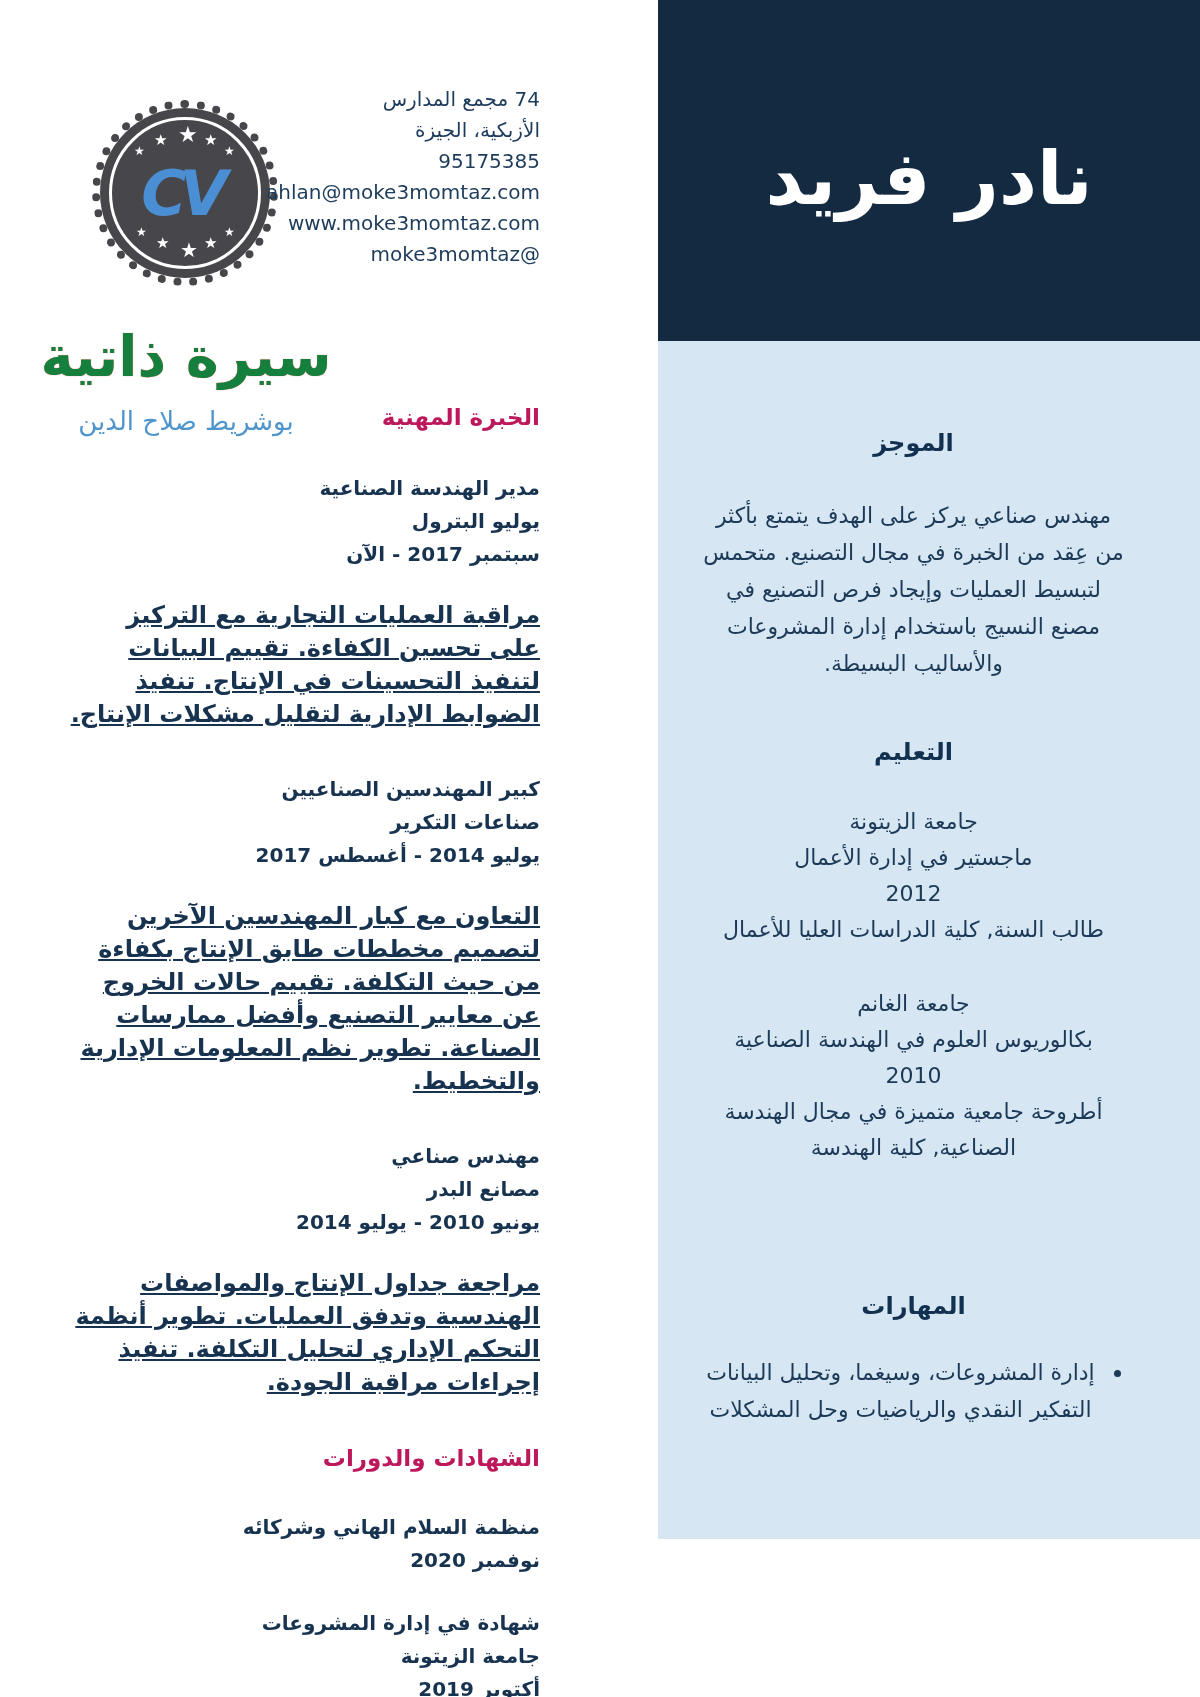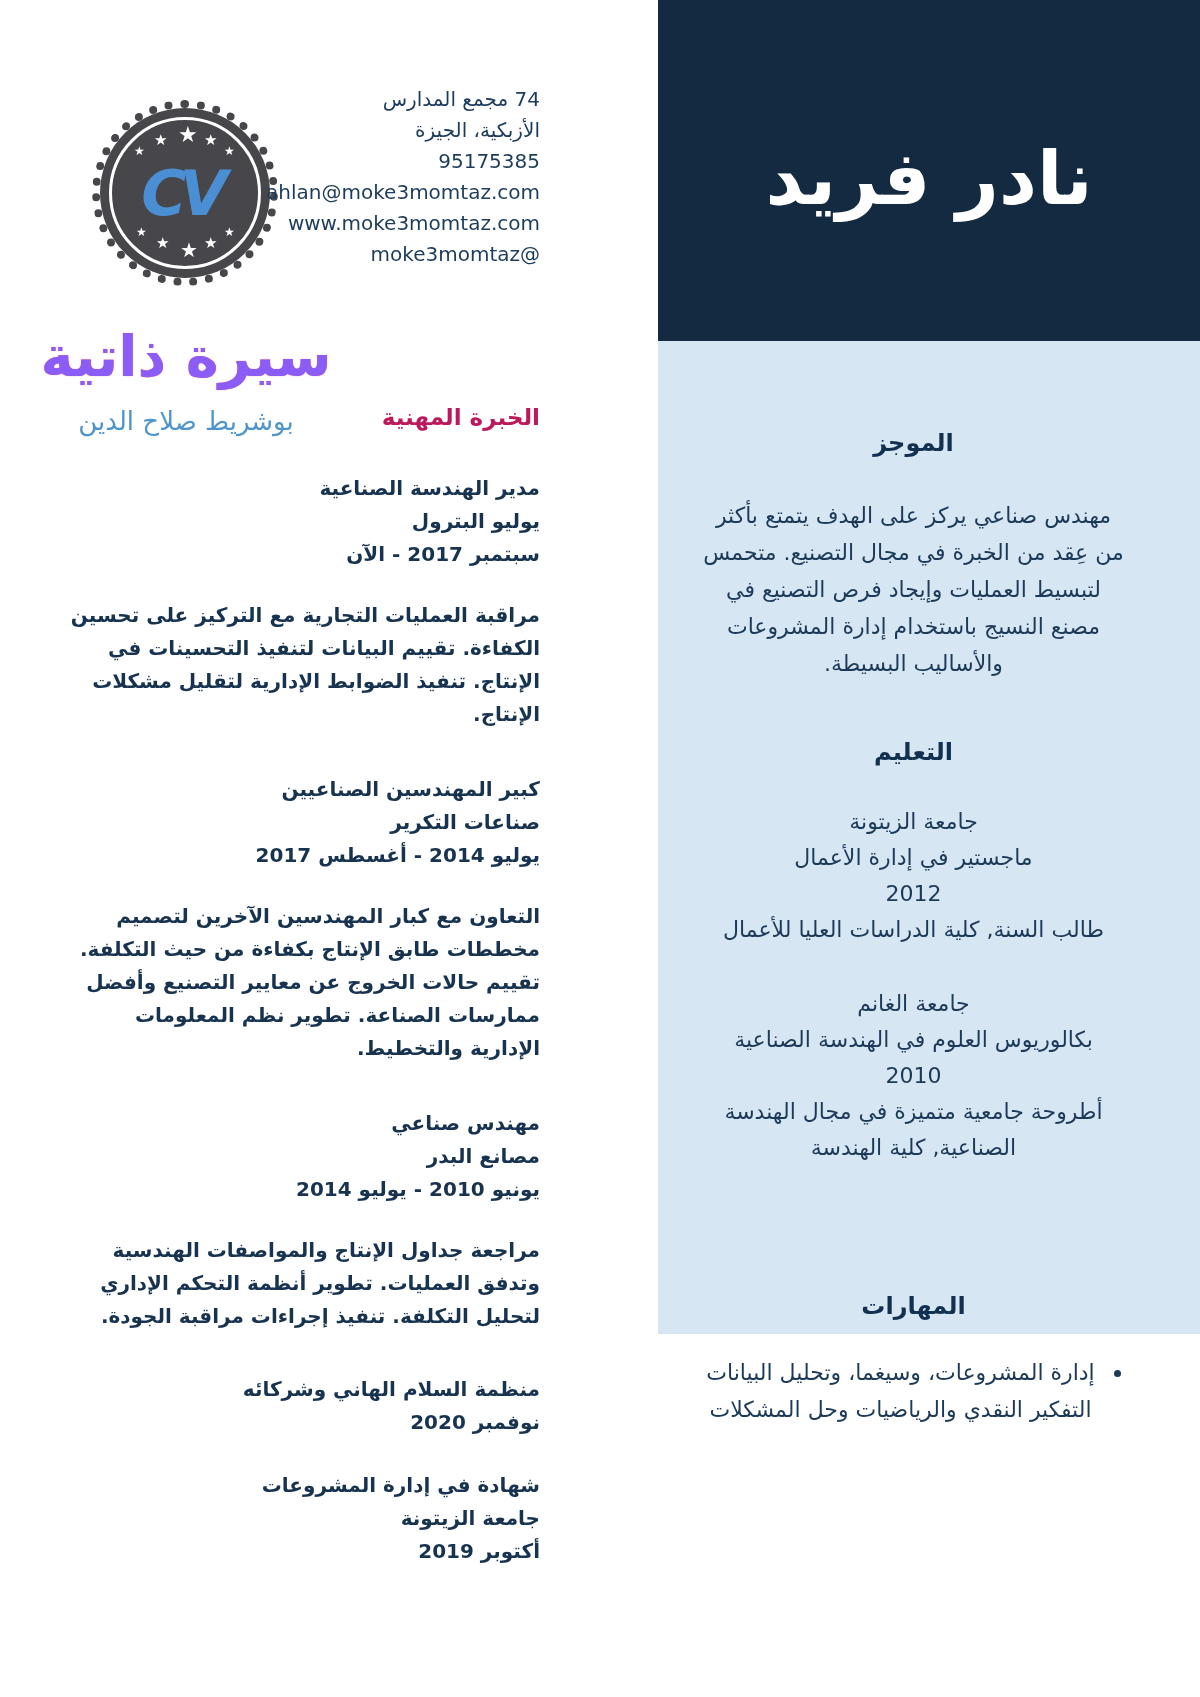--- a/index.html
+++ b/index.html
@@ -3,21 +3,21 @@
 <meta charset="utf-8">
 <style>
   html,body { margin:0; padding:0; background:#e9e9e9; }
   .page {
     position:relative; width:1200px; height:1697px; margin:0 auto;
     background:#ffffff; overflow:hidden;
     font-family:"DejaVu Sans", sans-serif;
   }
 
   
-  .right-area { position:absolute; left:658px; top:0; width:542px; height:1334px; }
+  .right-area { position:absolute; left:658px; top:0; width:542px; height:1539px; }
   .name-block {
     position:absolute; top:0; left:0; right:0; height:341px;
     background:#132a40; display:flex; align-items:center; justify-content:center;
   }
   .name { color:#ffffff; font-size:74px; font-weight:bold; padding-top:14px; direction:rtl; }
   .side-panel {
     position:absolute; top:341px; left:0; right:0; bottom:0;
     background:#d6e6f2; box-sizing:border-box;
     padding:88px 73px 0 42px;
     direction:rtl; text-align:center; color:#1c3a58;
@@ -52,35 +52,35 @@
   .star.s5 { left:132px; top:45px;  font-size:12px; }
   .star.b1 { left:88px;  top:140px; font-size:20px; }
   .star.b2 { left:64px;  top:136px; font-size:15px; }
   .star.b3 { left:112px; top:136px; font-size:15px; }
   .star.b4 { left:44px;  top:126px; font-size:12px; }
   .star.b5 { left:132px; top:126px; font-size:12px; }
 
   .title-red {
     position:absolute; left:36px; top:296px; width:300px; height:120px;
     display:flex; align-items:center; justify-content:center;
-    color:#8b5cf6; font-size:56px; font-weight:bold; direction:rtl;
+    color:#15803d; font-size:56px; font-weight:bold; direction:rtl;
     text-shadow:0 0 1px #f4615c;
   }
   .subtitle-blue {
     position:absolute; left:36px; top:406px; width:300px;
     text-align:center; color:#4f95cb; font-size:26px; direction:rtl;
   }
 
   .exp-block {
     position:absolute; top:404px; right:660px; width:470px;
     direction:rtl; text-align:right; color:#17334f; font-weight:bold;
   }
   .section-heading-left { font-size:23px; color:#be185d; font-weight:bold; }
   .job { margin-top:42px; font-size:20px; line-height:33px; }
-  .job-desc { margin-top:28px; font-size:20px; line-height:33px; }
+  .job-desc { margin-top:28px; font-size:24px; line-height:33px;text-decoration:underline; }
   .cert-heading { margin-top:46px; }
   .cert { margin-top:30px; font-size:20px; line-height:33px; }
   .cert.first { margin-top:40px; }
 </style>
 </head>
 <body>
 
 <div class="page">
 
   <div class="badge-wrap">
@@ -129,20 +129,21 @@
     </div>
     <div class="job-desc">التعاون مع كبار المهندسين الآخرين لتصميم مخططات طابق الإنتاج بكفاءة من حيث التكلفة. تقييم حالات الخروج عن معايير التصنيع وأفضل ممارسات الصناعة. تطوير نظم المعلومات الإدارية والتخطيط.</div>
 
     <div class="job">
       <div>مهندس صناعي</div>
       <div>مصانع البدر</div>
       <div>يونيو 2010 - يوليو 2014</div>
     </div>
     <div class="job-desc">مراجعة جداول الإنتاج والمواصفات الهندسية وتدفق العمليات. تطوير أنظمة التحكم الإداري لتحليل التكلفة. تنفيذ إجراءات مراقبة الجودة.</div>
 
+    <div class="section-heading-left cert-heading">الشهادات والدورات</div>
 
     <div class="cert first">
       <div>منظمة السلام الهاني وشركائه</div>
       <div>نوفمبر 2020</div>
     </div>
     <div class="cert">
       <div>شهادة في إدارة المشروعات</div>
       <div>جامعة الزيتونة</div>
       <div>أكتوبر 2019</div>
     </div>

